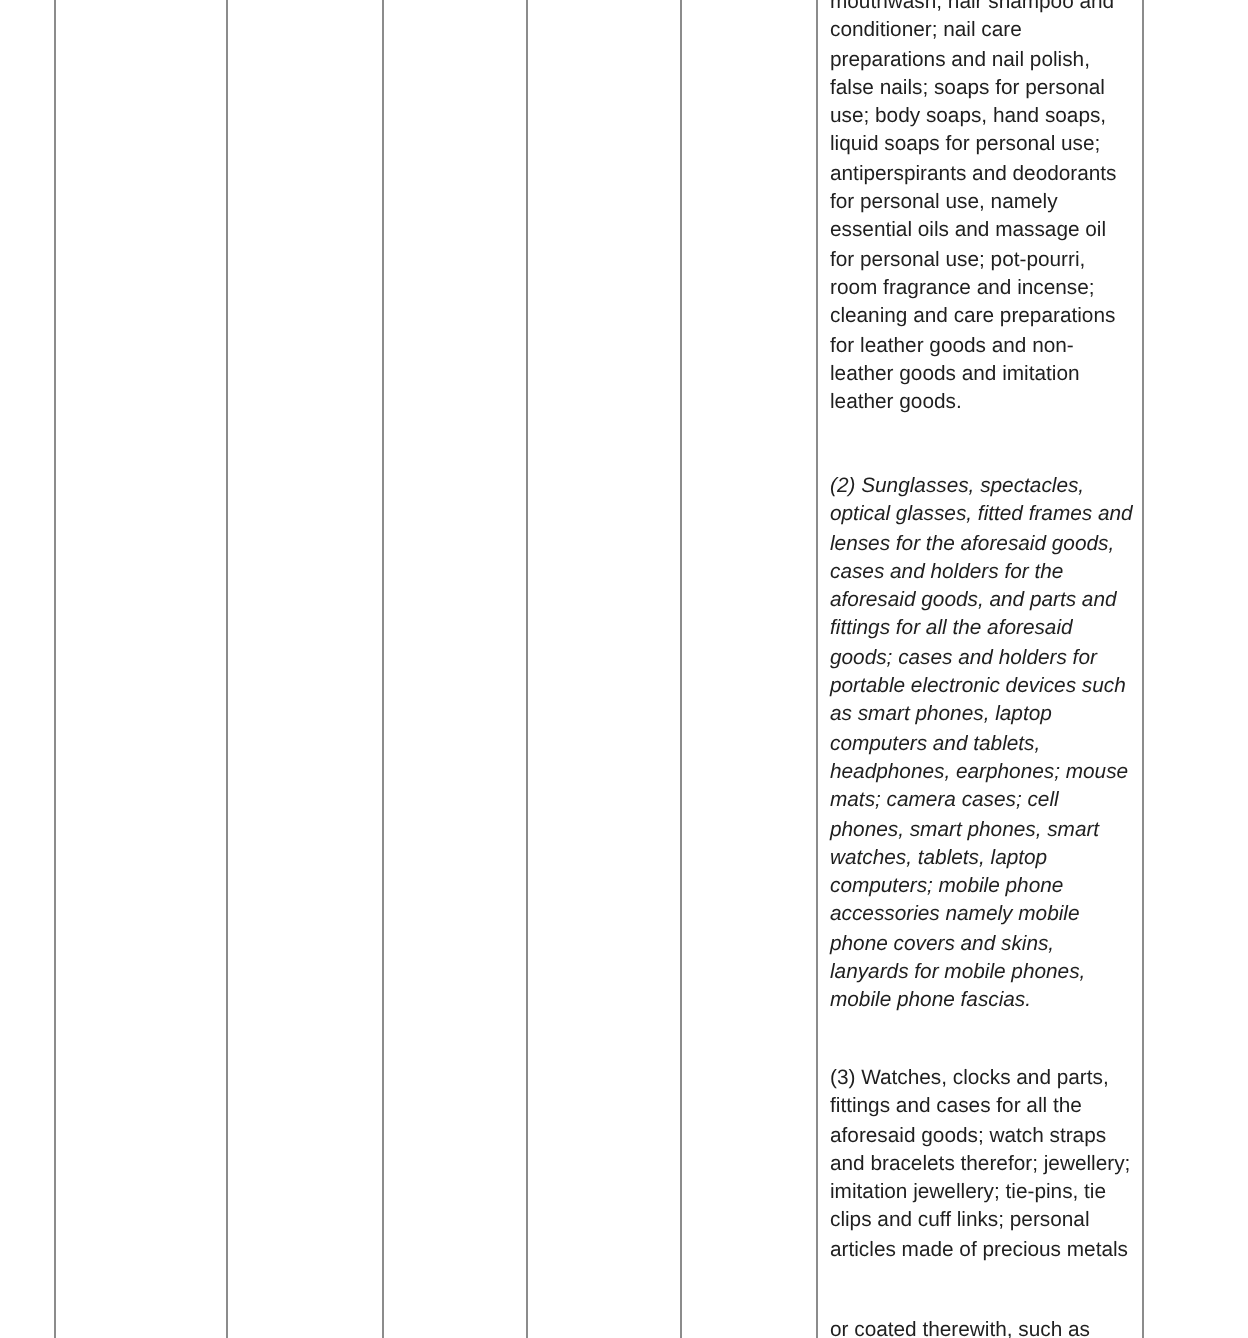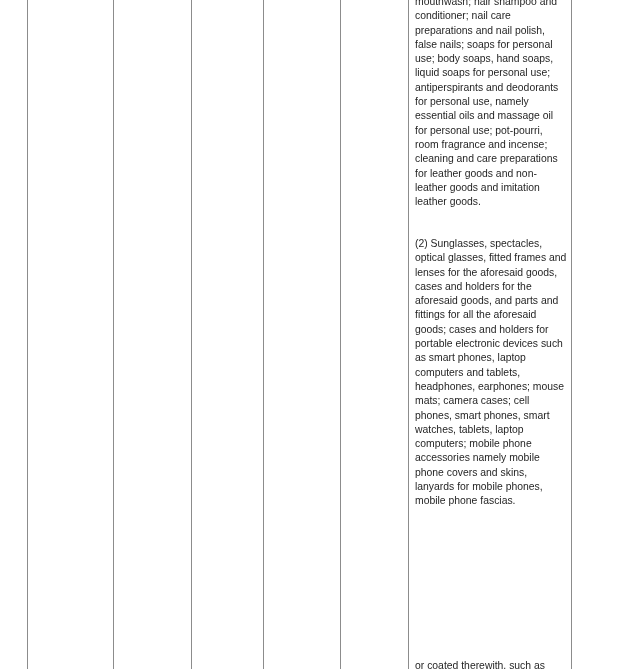--- a/index.html
+++ b/index.html
@@ -57,21 +57,21 @@
     position: absolute;
     left: 6px;
     width: 156px;
     font-size: 10.4px;
     line-height: 14.3px;
     color: #1f1f1f;
     white-space: pre;
     letter-spacing: 0;
   }
   .p1 { top: -5px; }
-  .p2 { top: 237px; }
+  .p2 { top: 237px; font-style: italic; }
   .p3 { top: 533px; }
   .p4 { top: 659px; }
 </style>
 </head>
 <body>
 
 <div class="page">
 
   <div class="col-line x1"></div>
   <div class="col-line x2"></div>
@@ -115,16 +115,23 @@
 computers and tablets,
 headphones, earphones; mouse
 mats; camera cases; cell
 phones, smart phones, smart
 watches, tablets, laptop
 computers; mobile phone
 accessories namely mobile
 phone covers and skins,
 lanyards for mobile phones,
 mobile phone fascias.</div>
+    <div class="para p3">(3) Watches, clocks and parts,
+fittings and cases for all the
+aforesaid goods; watch straps
+and bracelets therefor; jewellery;
+imitation jewellery; tie-pins, tie
+clips and cuff links; personal
+articles made of precious metals</div>
     <div class="para p4">or coated therewith, such as</div>
   </div>
 
 </div>
 
 </body></html>

